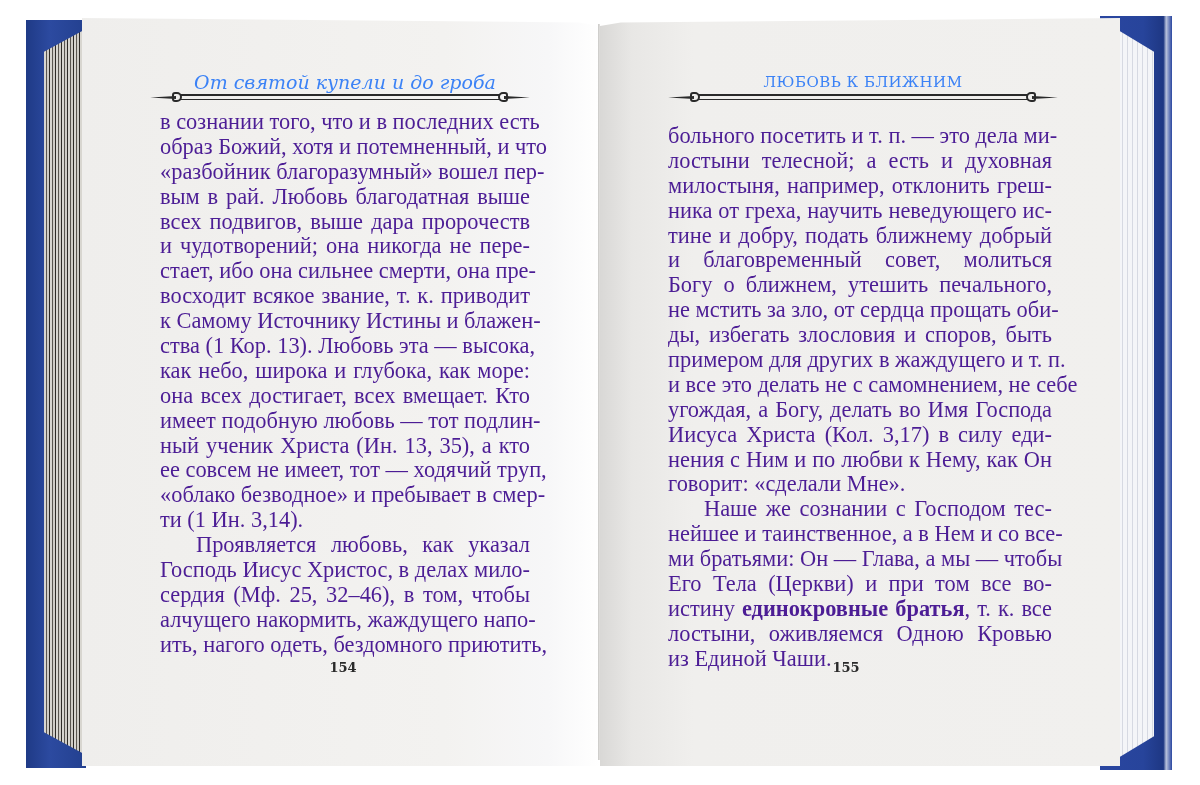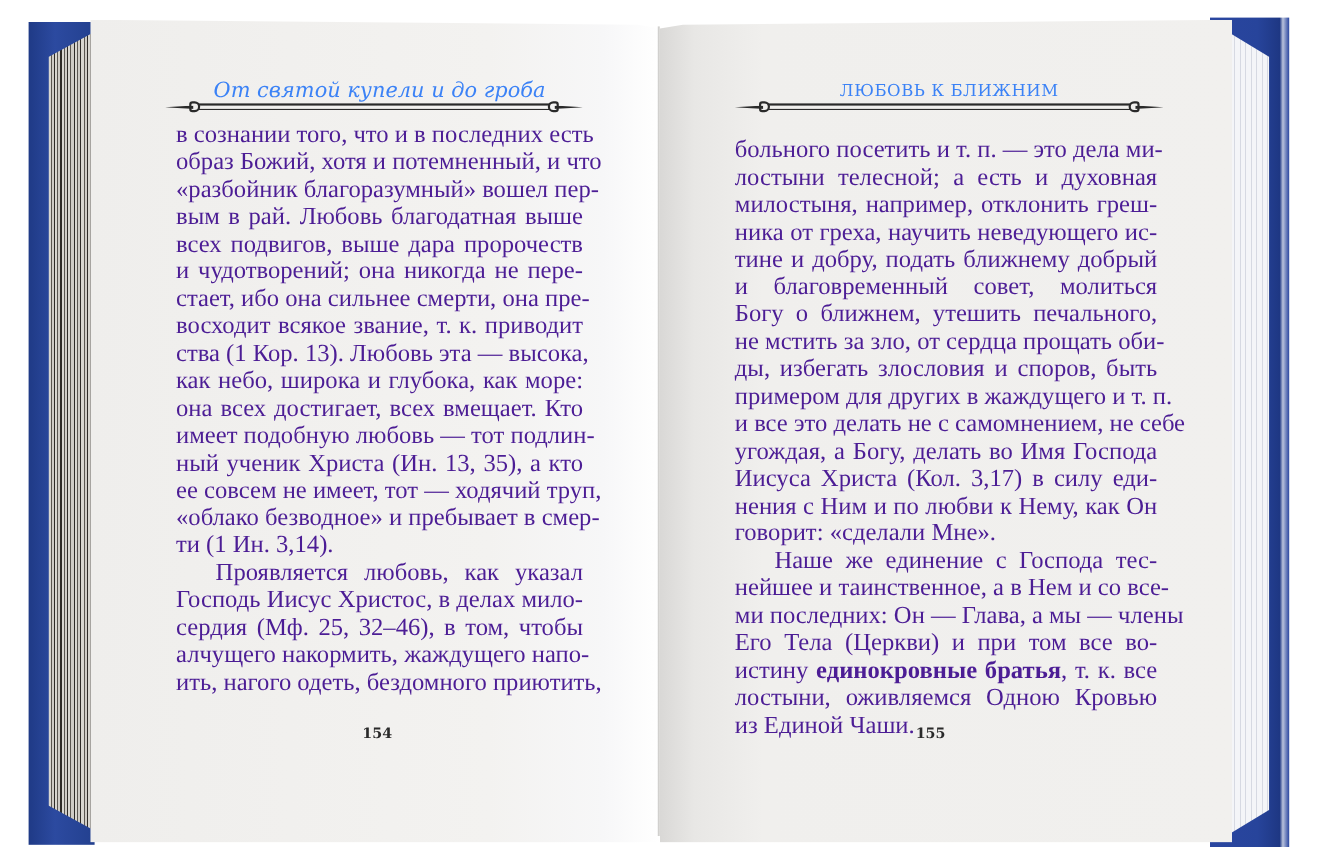--- a/index.html
+++ b/index.html
@@ -135,20 +135,21 @@
 
 <div class="text-block left">
   <span class="line">в сознании того, что и в последних есть</span>
   <span class="line">образ Божий, хотя и потемненный, и что</span>
   <span class="line">«разбойник благоразумный» вошел пер-</span>
   <span class="line">вым в рай. Любовь благодатная выше</span>
   <span class="line">всех подвигов, выше дара пророчеств</span>
   <span class="line">и чудотворений; она никогда не пере-</span>
   <span class="line">стает, ибо она сильнее смерти, она пре-</span>
   <span class="line">восходит всякое звание, т. к. приводит</span>
+  <span class="line">к Самому Источнику Истины и блажен-</span>
   <span class="line">ства (1 Кор. 13). Любовь эта — высока,</span>
   <span class="line">как небо, широка и глубока, как море:</span>
   <span class="line">она всех достигает, всех вмещает. Кто</span>
   <span class="line">имеет подобную любовь — тот подлин-</span>
   <span class="line">ный ученик Христа (Ин. 13, 35), а кто</span>
   <span class="line">ее совсем не имеет, тот — ходячий труп,</span>
   <span class="line">«облако безводное» и пребывает в смер-</span>
   <span class="line last">ти (1 Ин. 3,14).</span>
   <span class="line indent">Проявляется любовь, как указал</span>
   <span class="line">Господь Иисус Христос, в делах мило-</span>
@@ -166,23 +167,23 @@
   <span class="line">и благовременный совет, молиться</span>
   <span class="line">Богу о ближнем, утешить печального,</span>
   <span class="line">не мстить за зло, от сердца прощать оби-</span>
   <span class="line">ды, избегать злословия и споров, быть</span>
   <span class="line">примером для других в жаждущего и т. п.</span>
   <span class="line">и все это делать не с самомнением, не себе</span>
   <span class="line">угождая, а Богу, делать во Имя Господа</span>
   <span class="line">Иисуса Христа (Кол. 3,17) в силу еди-</span>
   <span class="line">нения с Ним и по любви к Нему, как Он</span>
   <span class="line last">говорит: «сделали Мне».</span>
-  <span class="line indent">Наше же единение с Господа тес-</span>
+  <span class="line indent">Наше же сознании с Господом тес-</span>
   <span class="line">нейшее и таинственное, а в Нем и со все-</span>
-  <span class="line">ми последних: Он — Глава, а мы — члены</span>
+  <span class="line">ми братьями: Он — Глава, а мы — чтобы</span>
   <span class="line">Его Тела (Церкви) и при том все во-</span>
   <span class="line"><span>истину </span><span class="bold">единокровные братья</span><span>, т. к. все</span></span>
   <span class="line">лостыни, оживляемся Одною Кровью</span>
   <span class="line last">из Единой Чаши.</span>
 </div>
 
 <div class="page-number left">154</div>
 <div class="page-number right">155</div>
 
 </body></html>

